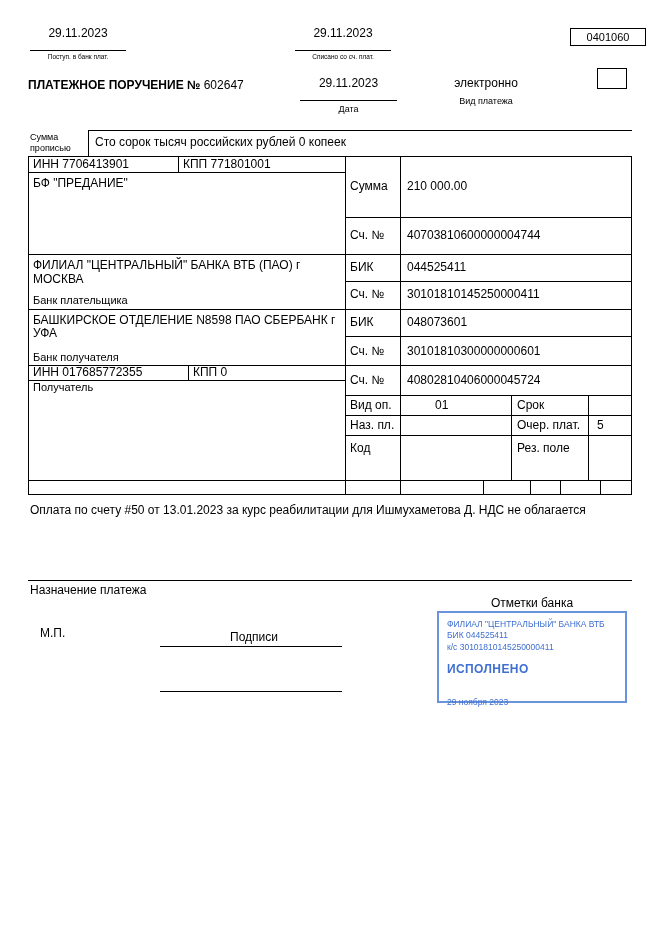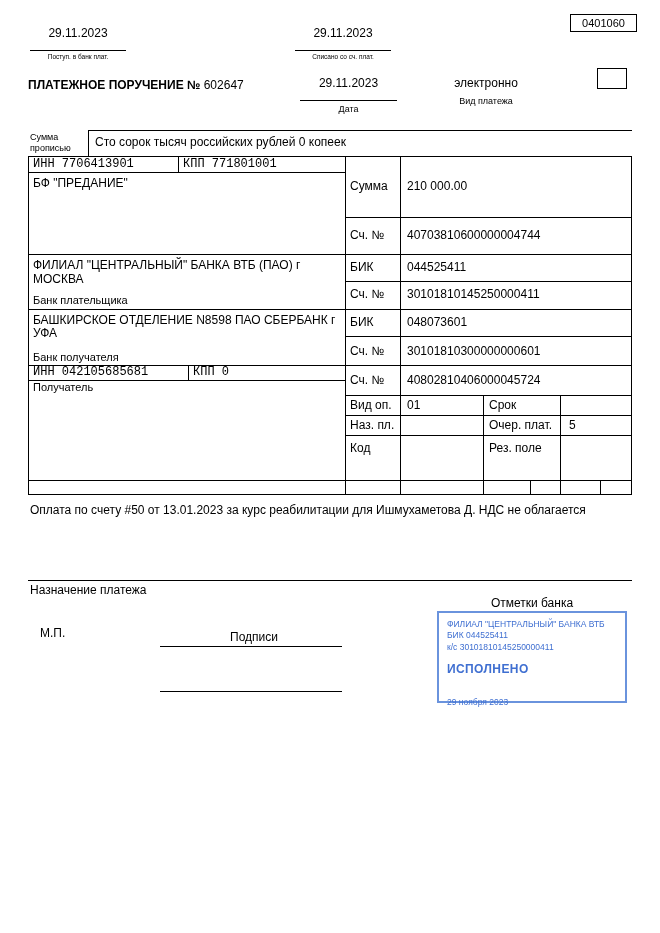--- a/index.html
+++ b/index.html
@@ -15,31 +15,31 @@
   .smallbox { border:1.5px solid #000; }
 
   .amount-row { display:flex; border-bottom:1px solid #000; }
   .amount-label { width:60px; font-size:9px; line-height:1.2; padding:2px 2px 0 2px; }
   .amount-value { flex:1; border-left:1px solid #000; border-top:1px solid #000; padding:5px 0 0 6px; }
 
   .ptable { display:flex; border:1px solid #000; border-top:none; }
   .tleft { width:317px; border-right:1px solid #000; display:flex; flex-direction:column; }
   .tright { flex:1; display:flex; flex-direction:column; }
   .lrow { display:flex; border-bottom:1px solid #000; }
-  .lcell { padding:0 4px; display:flex; align-items:center;font-family:Liberation Mono, monospace; }
+  .lcell { padding:0 4px; display:flex; align-items:center; }
   .namecell { display:flex; flex-direction:column; justify-content:space-between; border-bottom:1px solid #000; }
   .nb { border-bottom:none; }
   .name-text { padding:4px 4px 0 4px; }
   .sect-label { padding:0 4px 2px 4px; font-size:11px; }
 
   .rrow { display:flex; border-bottom:1px solid #000; }
   .rrow.nb { border-bottom:none; }
   .rlabel { width:55px; border-right:1px solid #000; padding:0 4px; display:flex; align-items:center; }
   .rvalue { flex:1; padding:0 6px; display:flex; align-items:center; }
-  .rcell-v1 { width:83px; border-right:1px solid #000; padding:0 6px; display:flex; align-items:center; }
+  .rcell-v1 { width:83px; border-right:1px solid #000; padding:0 6px; display:flex; align-items:center;margin-left:28px; }
   .rcell-l2 { width:77px; border-right:1px solid #000; padding:0 5px; display:flex; align-items:center; }
   .rcell-v2 { flex:1; padding:0 8px; display:flex; align-items:center; }
   .topal { align-items:flex-start; padding-top:6px; }
 
   .thin-row { display:flex; border:1px solid #000; border-top:none; }
   .thin-row > div { border-right:1px solid #000; }
   .thin-row > div:last-child { border-right:none; }
 
   .sigline { border-top:1px solid #000; height:0; }
   .hline { border-top:1px solid #000; height:0; }
@@ -55,21 +55,21 @@
 <div class="page">
 
   <div class="abs" style="left:30px; top:27px; width:96px;">
     <div class="underline">29.11.2023</div>
     <div class="caption-xs">Поступ. в банк плат.</div>
   </div>
   <div class="abs" style="left:295px; top:27px; width:96px;">
     <div class="underline">29.11.2023</div>
     <div class="caption-xs">Списано со сч. плат.</div>
   </div>
-  <div class="abs boxed" style="left:570px; top:14px; width:67px; height:18px;">
+  <div class="abs boxed" style="left:570px; top:28px; width:76px; height:18px;">
     <span>0401060</span>
   </div>
 
   <div class="abs" style="left:28px; top:79px;">
     <span class="bold">ПЛАТЕЖНОЕ ПОРУЧЕНИЕ №</span>
     <span>602647</span>
   </div>
   <div class="abs" style="left:300px; top:77px; width:97px;">
     <div class="underline">29.11.2023</div>
     <div class="caption-md">Дата</div>
@@ -97,21 +97,21 @@
       </div>
       <div class="namecell" style="height:55px;">
         <div class="name-text">ФИЛИАЛ "ЦЕНТРАЛЬНЫЙ" БАНКА ВТБ (ПАО) г МОСКВА</div>
         <div class="sect-label">Банк плательщика</div>
       </div>
       <div class="namecell" style="height:57px;">
         <div class="name-text">БАШКИРСКОЕ ОТДЕЛЕНИЕ N8598 ПАО СБЕРБАНК г УФА</div>
         <div class="sect-label">Банк получателя</div>
       </div>
       <div class="lrow" style="height:15px;">
-        <div class="lcell" style="width:160px; border-right:1px solid #000;">ИНН 042105685681</div>
+        <div class="lcell" style="width:160px; border-right:1px solid #000;">ИНН 017685772355</div>
         <div class="lcell" style="flex:1;">КПП 0</div>
       </div>
       <div class="namecell nb" style="height:99px;">
         <div class="sect-label">Получатель</div>
       </div>
     </div>
 
     <div class="tright">
       <div class="rrow" style="height:61px;">
         <div class="rlabel">Сумма</div>

